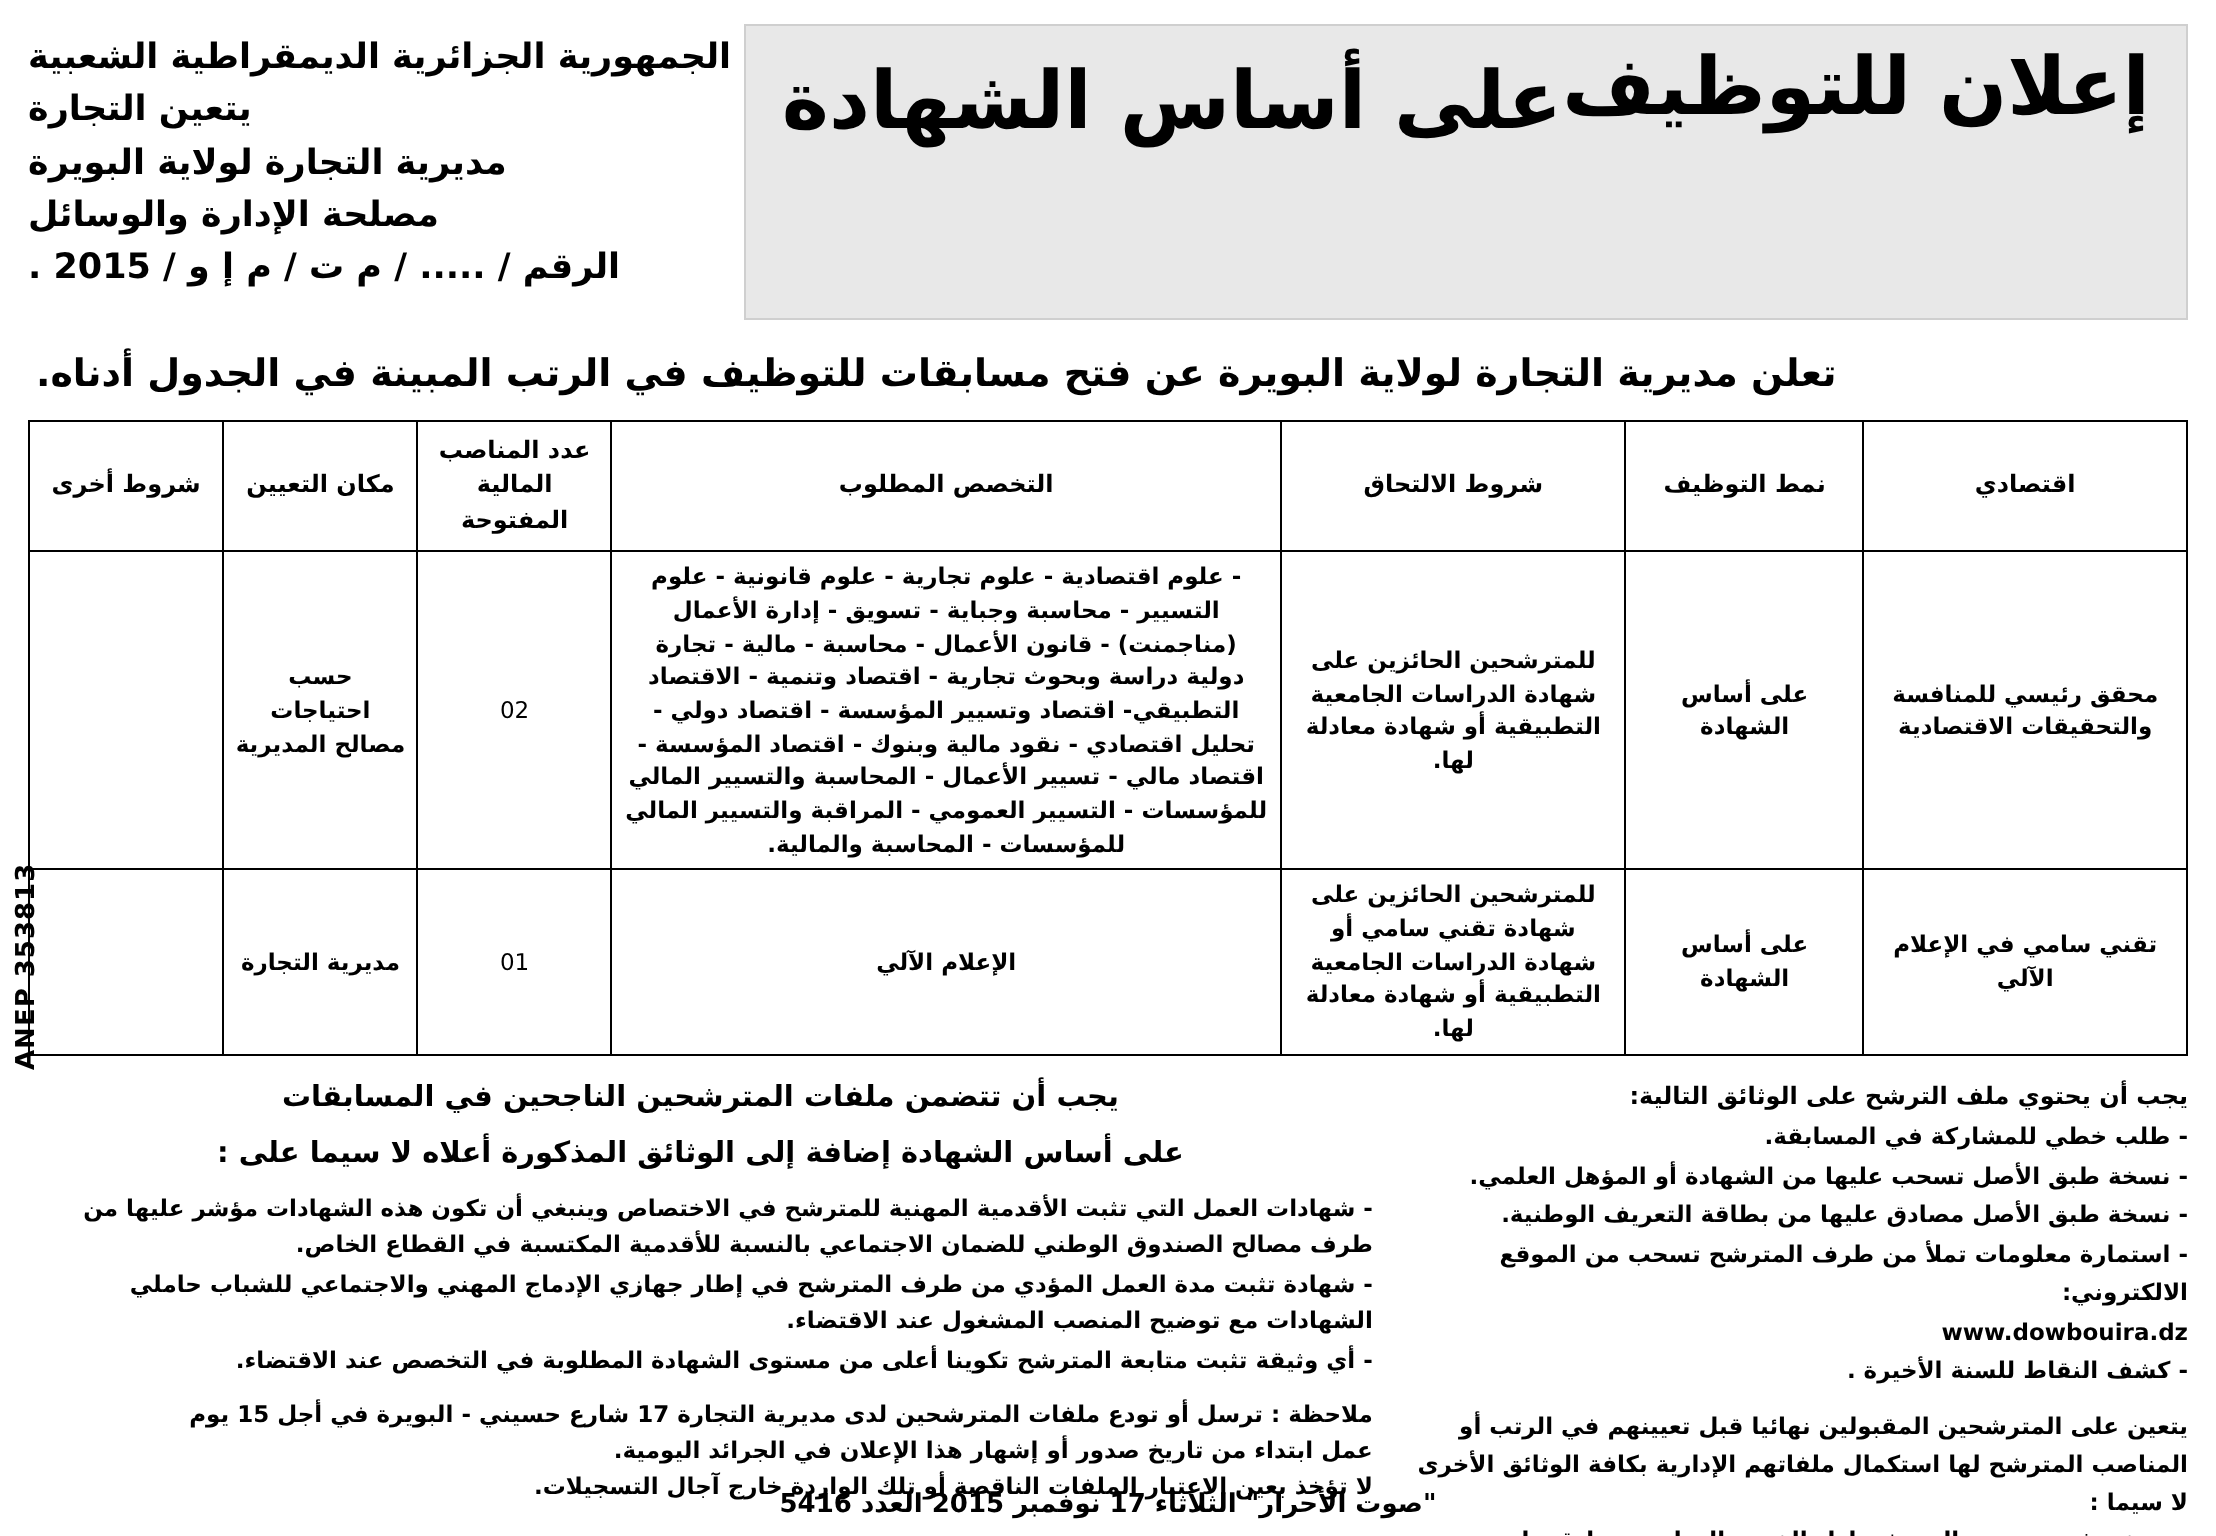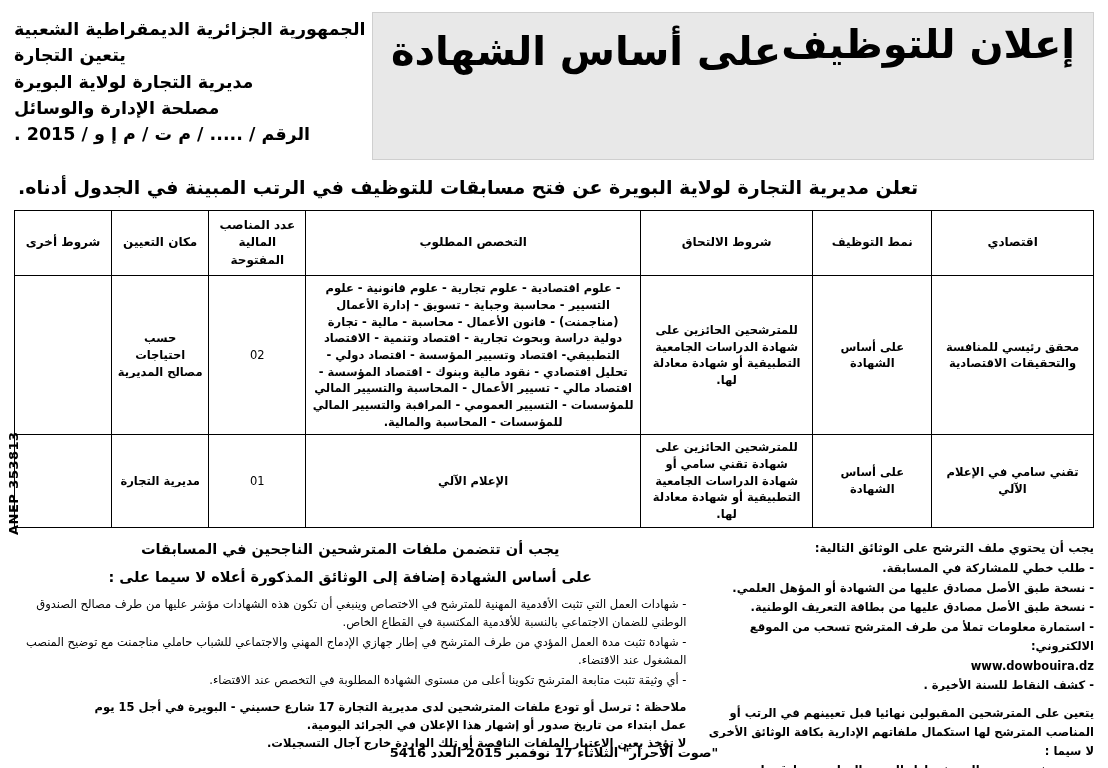--- a/index.html
+++ b/index.html
@@ -148,21 +148,21 @@
   }
   .cond-title {
     text-align: center;
     font-size: 14.5px;
     font-weight: bold;
     line-height: 1.55;
     margin-bottom: 6px;
   }
   .cond-list {
     font-size: 11.5px;
-    font-weight: normal;
+    font-weight: bold;
     line-height: 1.62;
     text-align: right;
   }
   .cond-list div { margin-bottom: 1px; }
   .note {
     font-size: 11.5px;
     font-weight: bold;
     line-height: 1.6;
     text-align: right;
     margin-top: 8px;
@@ -260,36 +260,36 @@
         </tr>
       </tbody>
     </table>
   </div>
 
   <div class="lower">
 
     <div class="lower-right">
       <div class="head">يجب أن يحتوي ملف الترشح على الوثائق التالية:</div>
       <div>- طلب خطي للمشاركة في المسابقة.</div>
-      <div>- نسخة طبق الأصل مصادق عليها من الشهادة أو المؤهل العلمي.</div>
+      <div>- نسخة طبق الأصل تسحب عليها من الشهادة أو المؤهل العلمي.</div>
       <div>- نسخة طبق الأصل مصادق عليها من بطاقة التعريف الوطنية.</div>
       <div>- استمارة معلومات تملأ من طرف المترشح تسحب من الموقع الالكتروني:</div>
       <div>www.dowbouira.dz</div>
       <div>- كشف النقاط للسنة الأخيرة .</div>
       <div class="para">يتعين على المترشحين المقبولين نهائيا قبل تعيينهم في الرتب أو المناصب المترشح لها استكمال ملفاتهم الإدارية بكافة الوثائق الأخرى لا سيما :</div>
       <div>- نسخة تثبت وضعية المترشح إزاء الخدمة الوطنية مصادق على مطابقتها للأصل.</div>
 
     </div>
 
     <div class="lower-left">
       <div class="cond-title">يجب أن تتضمن ملفات المترشحين الناجحين في المسابقات</div>
       <div class="cond-title">على أساس الشهادة إضافة إلى الوثائق المذكورة أعلاه لا سيما على :</div>
       <div class="cond-list">
         <div>- شهادات العمل التي تثبت الأقدمية المهنية للمترشح في الاختصاص وينبغي أن تكون هذه الشهادات مؤشر عليها من طرف مصالح الصندوق الوطني للضمان الاجتماعي بالنسبة للأقدمية المكتسبة في القطاع الخاص.</div>
-        <div>- شهادة تثبت مدة العمل المؤدي من طرف المترشح في إطار جهازي الإدماج المهني والاجتماعي للشباب حاملي مناجمنت مع توضيح المنصب المشغول عند الاقتضاء.</div>
+        <div>- شهادة تثبت مدة العمل المؤدي من طرف المترشح في إطار جهازي الإدماج المهني والاجتماعي للشباب حاملي الشهادات مع توضيح المنصب المشغول عند الاقتضاء.</div>
         <div>- أي وثيقة تثبت متابعة المترشح تكوينا أعلى من مستوى الشهادة المطلوبة في التخصص عند الاقتضاء.</div>
       </div>
       <div class="note">
         <div>ملاحظة : ترسل أو تودع ملفات المترشحين لدى مديرية التجارة 17 شارع حسيني - البويرة في أجل 15 يوم</div>
         <div>عمل ابتداء من تاريخ صدور أو إشهار هذا الإعلان في الجرائد اليومية.</div>
         <div>لا تؤخذ بعين الاعتبار الملفات الناقصة أو تلك الواردة خارج آجال التسجيلات.</div>
       </div>
     </div>
 
   </div>

